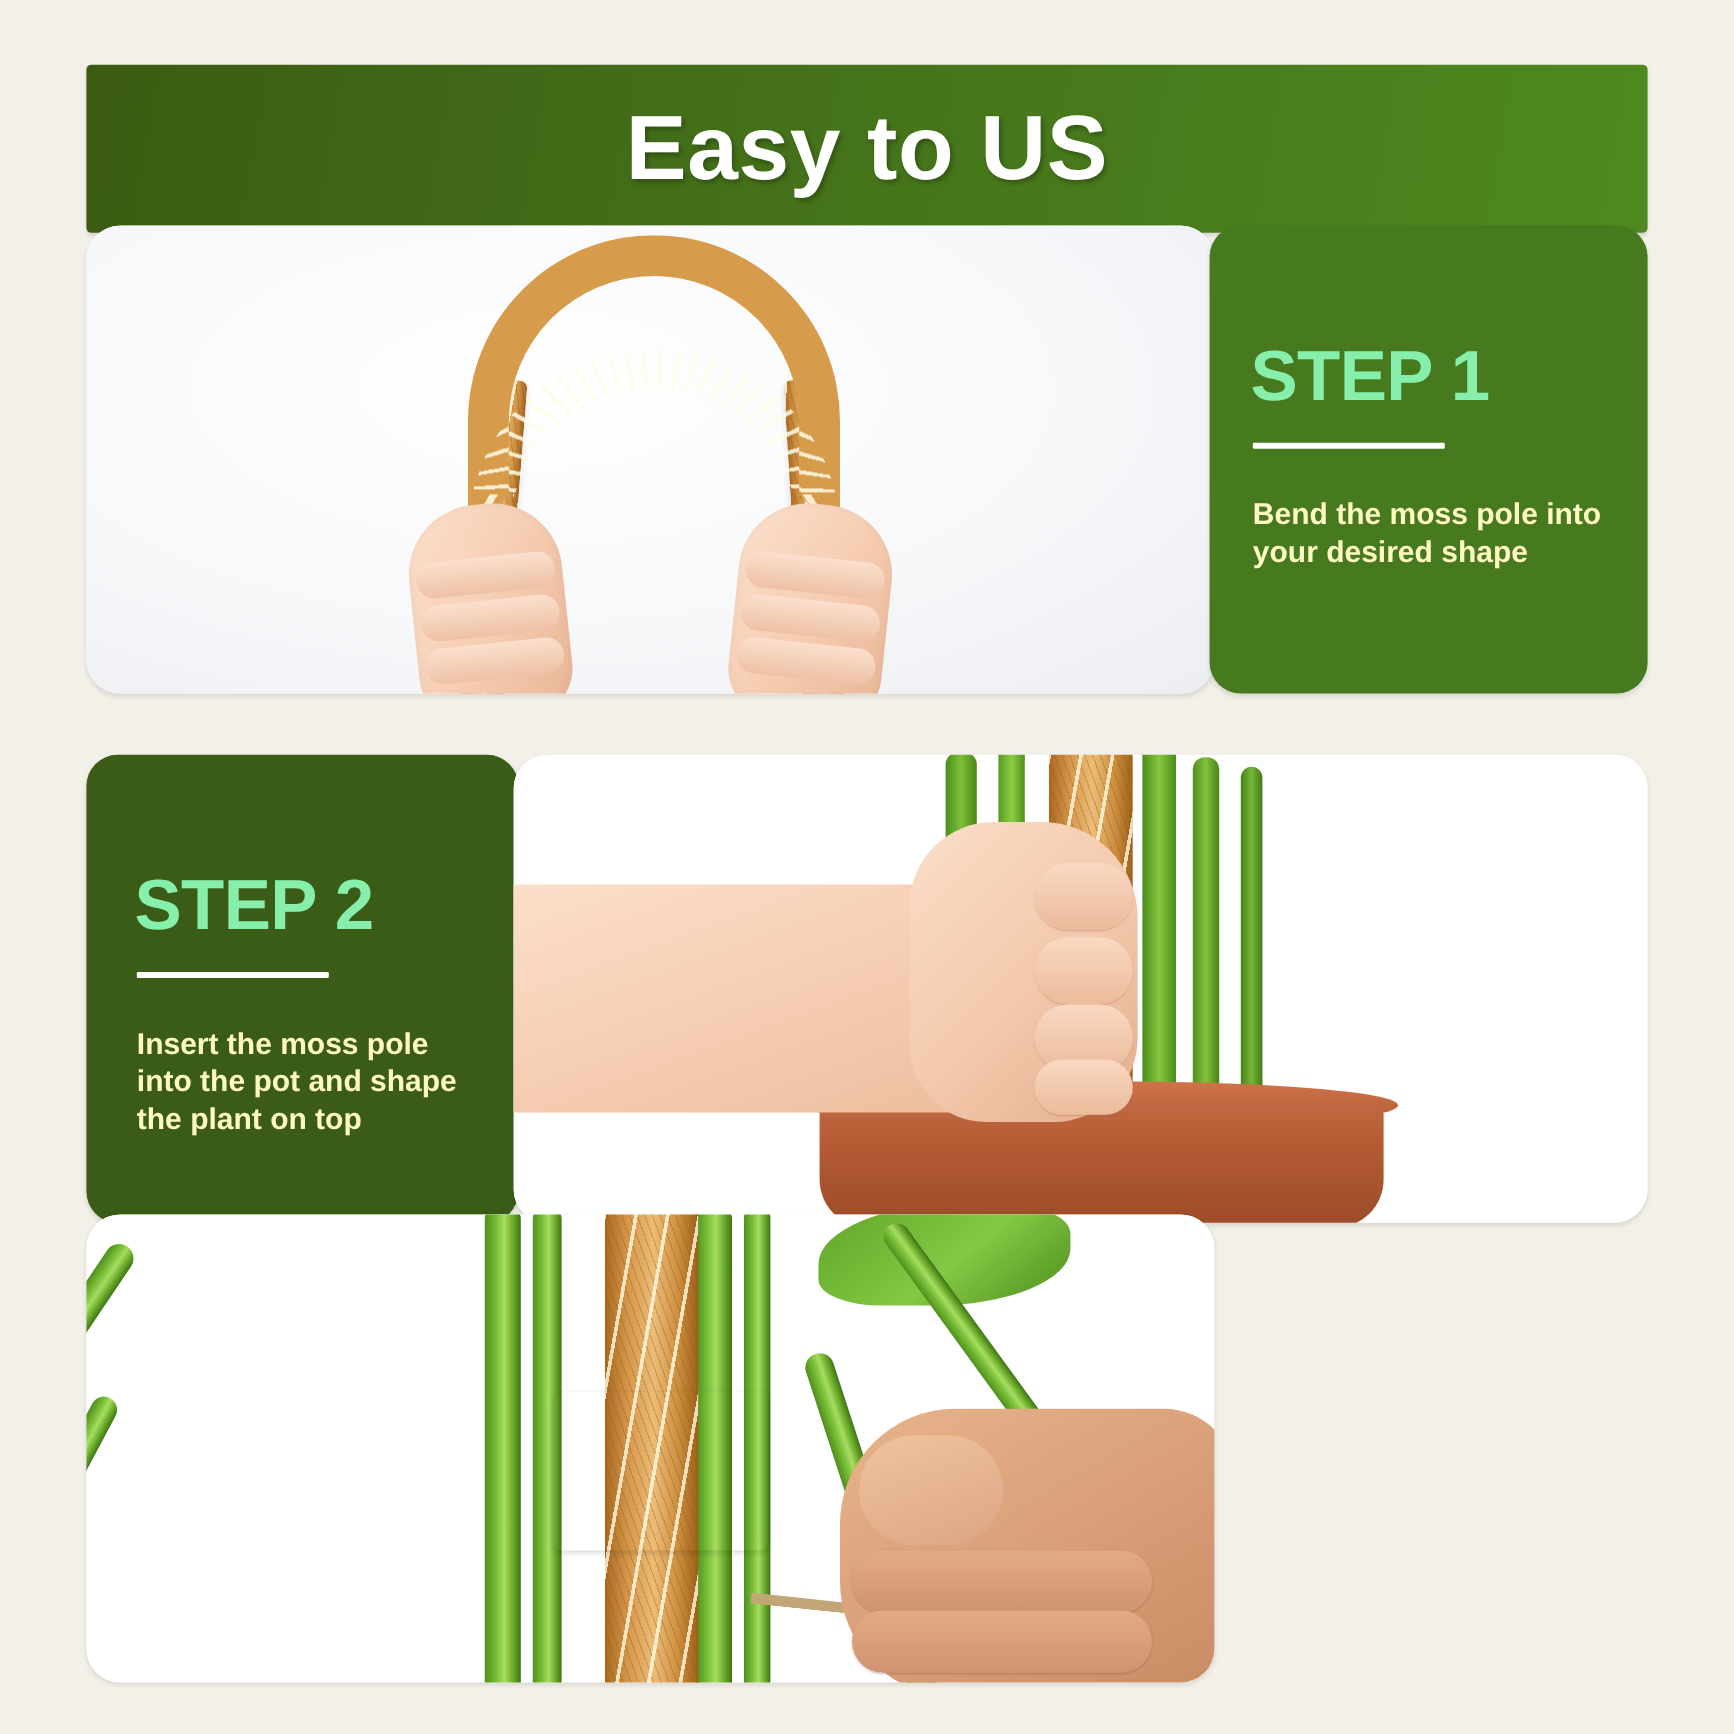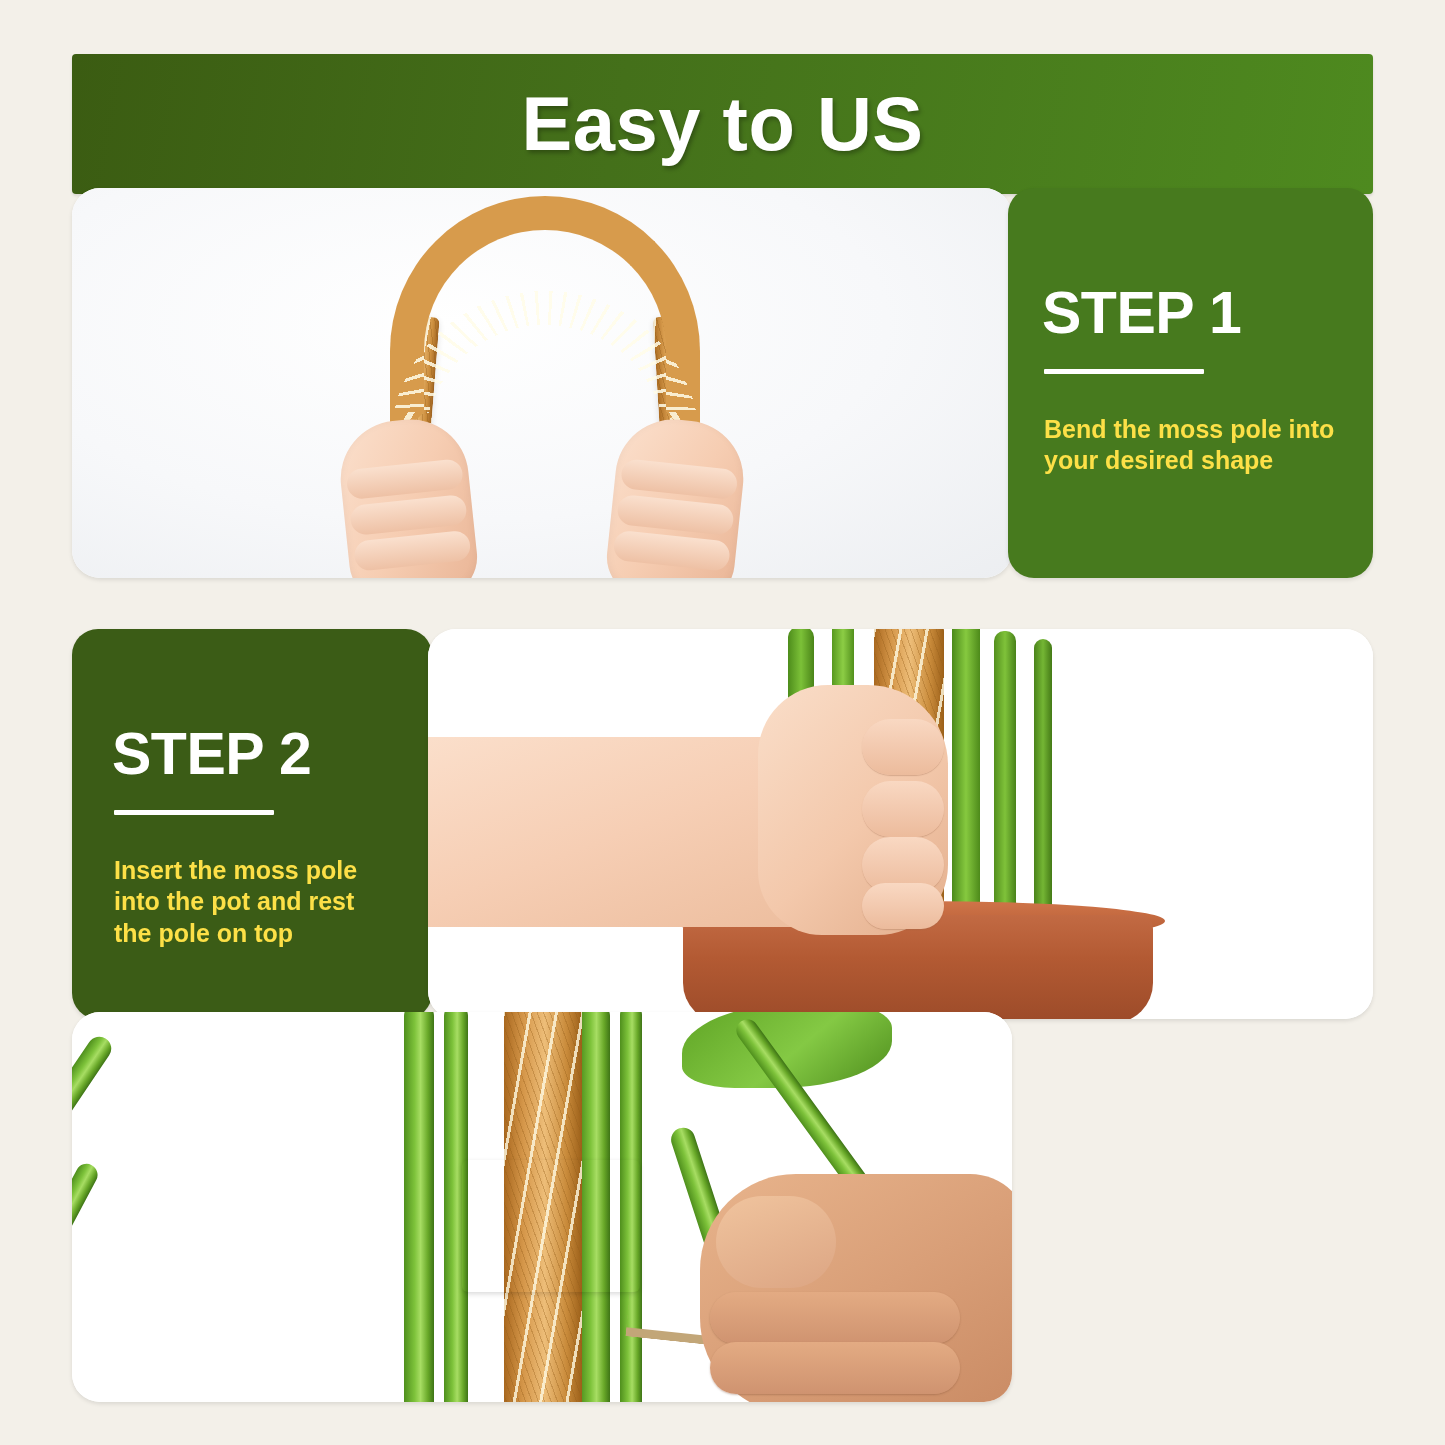--- a/index.html
+++ b/index.html
@@ -79,37 +79,37 @@
   .layout-left .panel-text  { left: 936px; width: 365px; padding: 96px 34px 0 34px; }
 
   
   .layout-right .panel-text  { left: 0; width: 360px; padding: 96px 34px 0 40px; }
   .layout-right .panel-photo { left: 356px; width: 945px; }
 
   .green-a { background: #477a1e; }
   .green-b { background: #3b5c16; }
 
   .step-title {
-    color: #ffffff;
+    color: #86efac;
     font-size: 59px;
     font-weight: bold;
     line-height: 1;
     letter-spacing: -0.5px;
     white-space: nowrap;
     margin: 0;
   }
   .step-rule {
     width: 160px;
     height: 5px;
     background: #ffffff;
     margin: 26px 0 0 2px;
     border-radius: 1px;
   }
   .step-desc {
-    color: #fde047;
+    color: #fef9c3;
     font-size: 25px;
     font-weight: bold;
     line-height: 1.25;
     margin: 40px 0 0 2px;
   }
 
   
   .scene {
     position: absolute;
     inset: 0;
@@ -382,21 +382,21 @@
       <div class="step-desc">Bend the moss pole into your desired shape</div>
     </div>
 
   </div>
 
   <div class="row layout-right" id="row-2">
 
     <div class="panel-text green-b">
       <div class="step-title">STEP 2</div>
       <div class="step-rule"></div>
-      <div class="step-desc">Insert the moss pole into the pot and rest the pole on top</div>
+      <div class="step-desc">Insert the moss pole into the pot and shape the plant on top</div>
     </div>
 
     <div class="panel-photo">
       <div class="scene">
         <div class="s2-bg"></div>
 
         <div class="s2-stem" style="left:360px; width:26px; height:300px; background:linear-gradient(90deg,#4d8c1b,#7cc138,#4a8418);"></div>
         <div class="s2-stem" style="left:404px; width:22px; height:310px; background:linear-gradient(90deg,#57991f,#8ccd45,#52901c);"></div>
         <div class="s2-stem" style="left:524px; width:28px; height:308px; background:linear-gradient(90deg,#4b8a1a,#86c93f,#4d8a1a);"></div>
         <div class="s2-stem" style="left:566px; width:22px; height:296px; background:linear-gradient(90deg,#538f1d,#7fc23a,#49821a);"></div>

